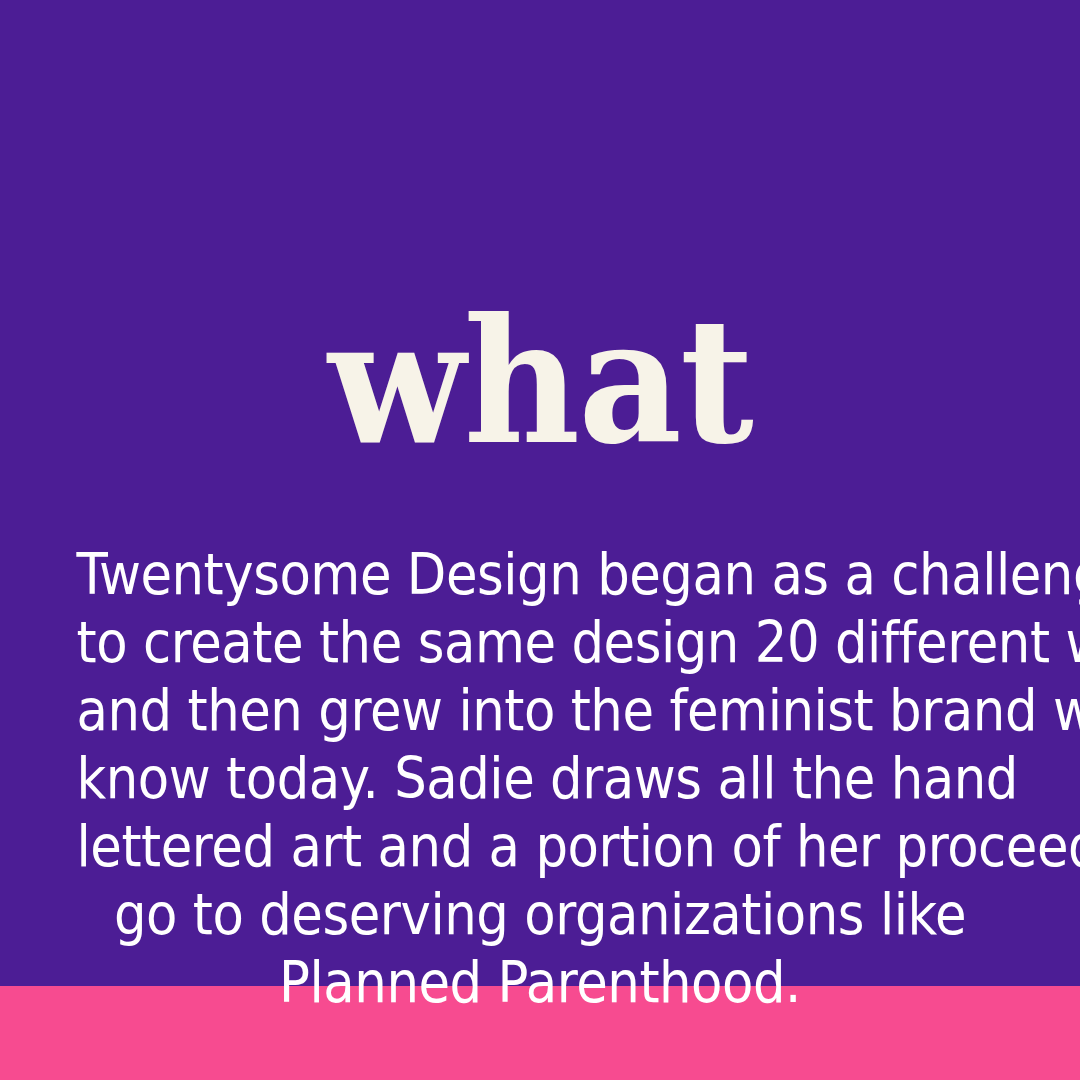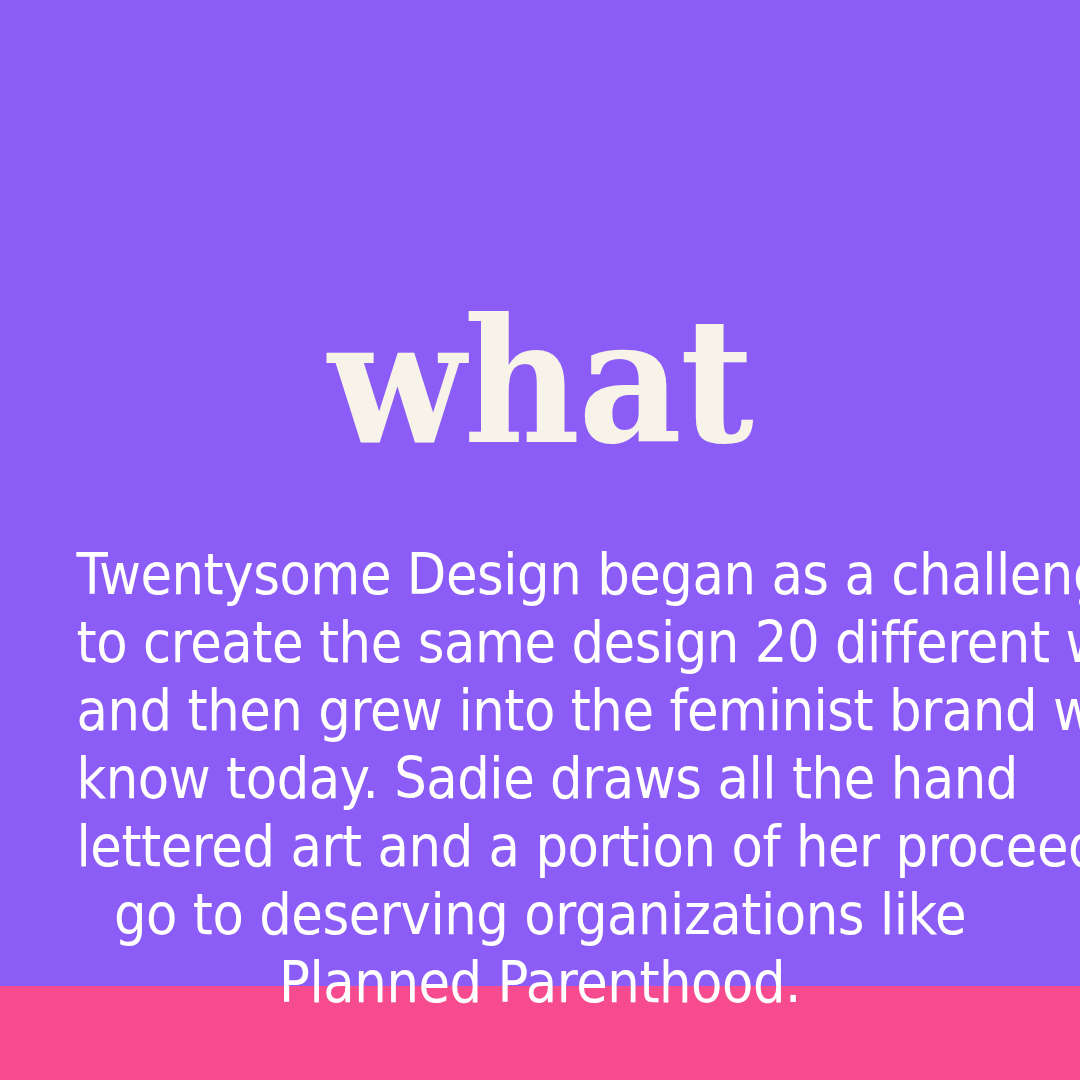--- a/index.html
+++ b/index.html
@@ -15,21 +15,21 @@
     background: #f74b90;
     font-family: "Liberation Sans", sans-serif;
     -webkit-font-smoothing: antialiased;
   }
 
   .slide {
     position: relative;
     box-sizing: border-box;
     width: 1080px;
     height: 986px;
-    background: #8b5cf6;
+    background: #4c1d95;
     display: flex;
     flex-direction: column;
     align-items: center;
   }
 
   
   .headline {
     position: absolute;
     left: 0;
     right: 0;

